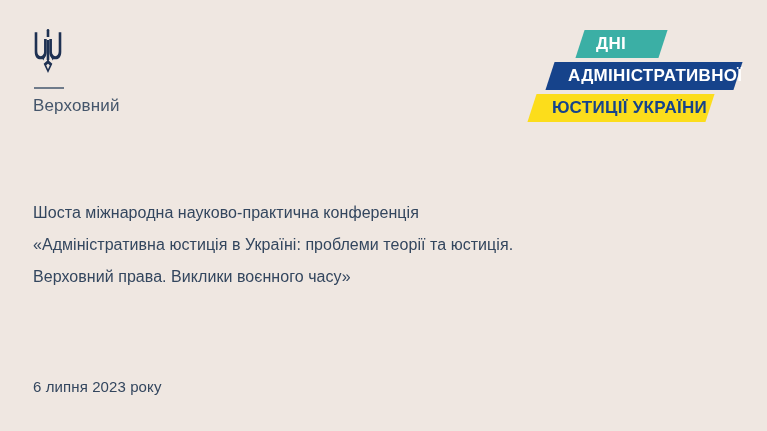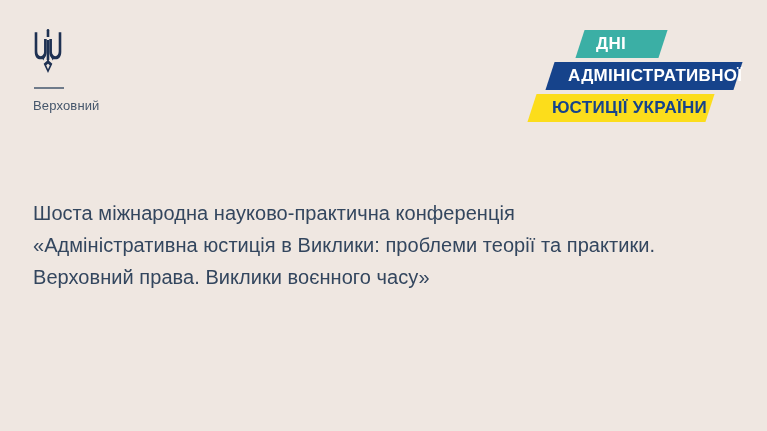--- a/index.html
+++ b/index.html
@@ -35,21 +35,21 @@
     width: 30px;
     height: 44px;
   }
   .logo-rule {
     width: 30px;
     height: 2px;
     background: #6F7B8A;
     margin: 14px 0 9px 1px;
   }
   .logo-text {
-    font-size: 13px;
+    font-size: 17px;
     line-height: 16.5px;
     color: #45566B;
     letter-spacing: 0.15px;
     white-space: pre-line;
   }
 
   
   .badge {
     position: absolute;
     right: 32px;
@@ -109,21 +109,21 @@
     color: #16438B;
     font-size: 17px;
   }
 
   
   .title {
     position: absolute;
     left: 33px;
     top: 197px;
     width: 700px;
-    font-size: 20px;
+    font-size: 16px;
     line-height: 32px;
     color: #33465E;
     letter-spacing: 0.05px;
   }
   .title-line {
     display: block;
     white-space: nowrap;
   }
 
   
@@ -165,18 +165,19 @@
     <div class="band band-admin">
       <span>АДМІНІСТРАТИВНОЇ</span>
     </div>
     <div class="band band-ust">
       <span>ЮСТИЦІЇ УКРАЇНИ</span>
     </div>
   </div>
 
   <div class="title">
     <span class="title-line">Шоста міжнародна науково-практична конференція</span>
-    <span class="title-line">«Адміністративна юстиція в Виклики: проблеми теорії та практики.</span>
+    <span class="title-line">«Адміністративна юстиція в Україні: проблеми теорії та юстиція.</span>
     <span class="title-line">Верховний права. Виклики воєнного часу»</span>
   </div>
 
+  <div class="date">6 липня 2023 року</div>
 
 </div>
 
 </body></html>

